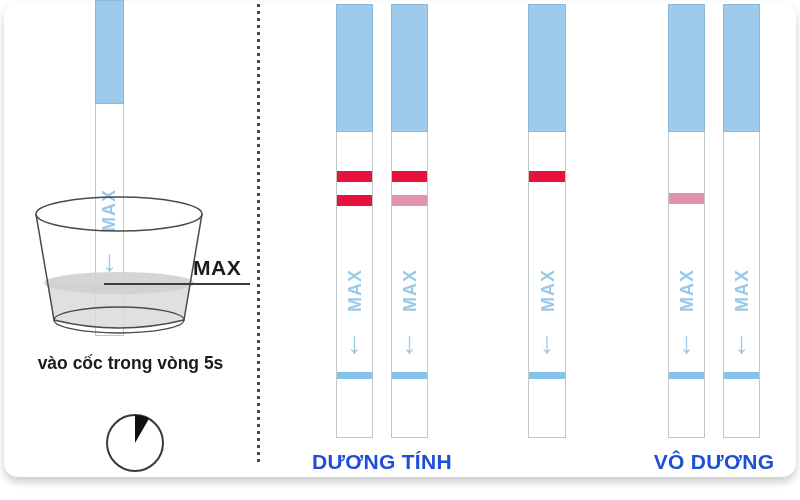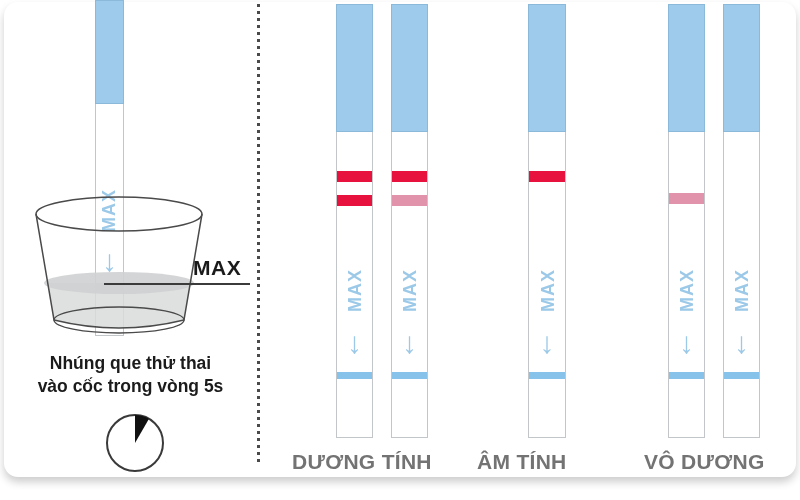--- a/index.html
+++ b/index.html
@@ -116,24 +116,24 @@
     font-weight: bold;
     color: #1b1b1b;
     line-height: 1.32;
   }
   .clock { position: absolute; left: 100px; top: 408px; }
 
   
   .res-label {
     position: absolute;
     top: 450px;
-    text-align: left;
+    text-align: center;
     font-size: 21px;
     font-weight: bold;
-    color: #737373;
+    color: #1d4ed8;
     letter-spacing: 0.3px;
     white-space: nowrap;
   }
 </style>
 </head>
 <body>
 
 <div id="stage">
   <div class="card"></div>
 
@@ -161,21 +161,20 @@
 
     <ellipse cx="95" cy="18" rx="83" ry="17" fill="none" stroke="#4a4a4a" stroke-width="1.5"></ellipse>
 
     <ellipse cx="95" cy="124" rx="65" ry="13" fill="none" stroke="#4a4a4a" stroke-width="1.3"></ellipse>
   </svg>
 
   <div class="max-callout">MAX</div>
   <div class="callout-line"></div>
 
   <div class="caption">
-    <div>Nhúng que thử thai</div>
     <div>vào cốc trong vòng 5s</div>
   </div>
 
   <svg class="clock" width="70" height="70" viewBox="0 0 70 70">
     <circle cx="35" cy="35" r="28" fill="#ffffff" stroke="#3a3a3a" stroke-width="2"></circle>
     <path d="M35,35 L35,7 A28,28 0 0,1 49,10.75 Z" fill="#111111"></path>
   </svg>
 
   <div class="divider"></div>
 
@@ -214,15 +213,14 @@
   </div>
 
   <div class="handle" style="left:723px; top:4px; width:37px; height:128px;"></div>
   <div class="strip" style="left:723px; top:132px; width:37px; height:306px;">
     <div class="maxtext" style="left:-13px; top:148px; width:62px; text-align:center;">MAX</div>
     <div class="arrow-dn" style="top:196px;">↓</div>
     <div class="maxline" style="top:240px;"></div>
   </div>
 
   <div class="res-label" style="left:292px; width:180px;">DƯƠNG TÍNH</div>
-  <div class="res-label" style="left:477px; width:140px;">ÂM TÍNH</div>
   <div class="res-label" style="left:644px; width:140px;">VÔ DƯƠNG</div>
 </div>
 
 </body></html>

